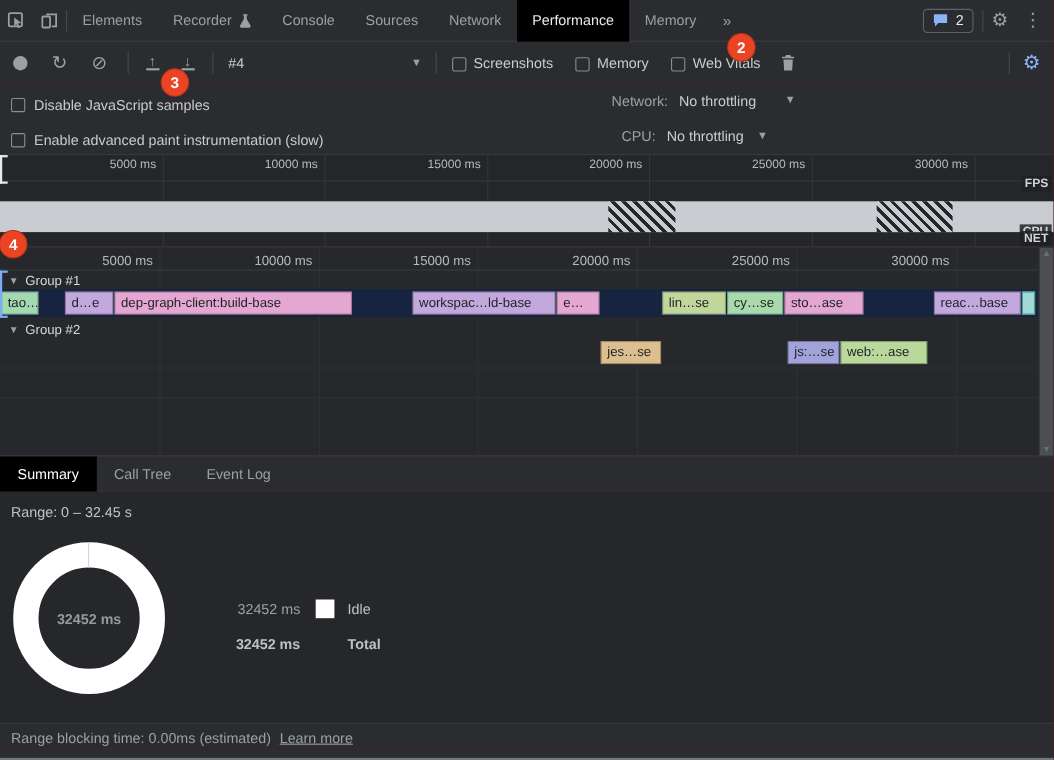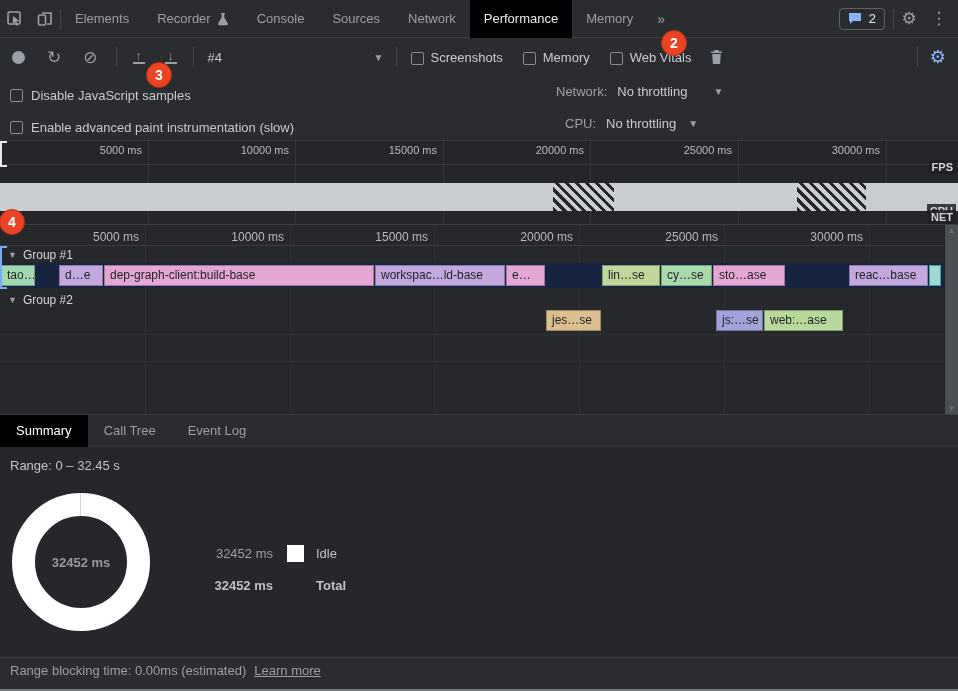--- a/index.html
+++ b/index.html
@@ -285,21 +285,21 @@
           <span class="tri">▼</span>
           <span>Group #1</span>
         </div>
         <div class="group-hdr" style="top: 66px;">
           <span class="tri">▼</span>
           <span>Group #2</span>
         </div>
         <div class="row-bg" style="top: 38px; height: 25px; background: rgb(22, 36, 64);"></div>
         <div class="bar" title="tao…se" style="left: 1px; width: 34px; top: 40px; background: rgb(163, 217, 177);">tao…se</div>
         <div class="bar" title="d…e" style="left: 59px; width: 44px; top: 40px; background: rgb(195, 168, 221);">d…e</div>
-        <div class="bar" title="dep-graph-client:build-base" style="left: 104px; width: 270px; top: 40px; background: rgb(227, 167, 209);">dep-graph-client:build-base</div>
+        <div class="bar" title="dep-graph-client:build-base" style="left: 104px; width: 216px; top: 40px; background: rgb(227, 167, 209);">dep-graph-client:build-base</div>
         <div class="bar" title="workspac…ld-base" style="left: 375px; width: 130px; top: 40px; background: rgb(195, 168, 221);">workspac…ld-base</div>
         <div class="bar" title="e…" style="left: 506px; width: 39px; top: 40px; background: rgb(227, 167, 209);">e…</div>
         <div class="bar" title="lin…se" style="left: 602px; width: 58px; top: 40px; background: rgb(192, 214, 155);">lin…se</div>
         <div class="bar" title="cy…se" style="left: 661px; width: 51px; top: 40px; background: rgb(169, 218, 171);">cy…se</div>
         <div class="bar" title="sto…ase" style="left: 713px; width: 72px; top: 40px; background: rgb(227, 167, 209);">sto…ase</div>
         <div class="bar" title="reac…base" style="left: 849px; width: 79px; top: 40px; background: rgb(195, 168, 221);">reac…base</div>
         <div class="bar" title="" style="left: 929px; width: 12px; top: 40px; background: rgb(158, 217, 211); border-color: rgb(78, 157, 151);"></div>
         <div class="bar" title="jes…se" style="left: 546px; width: 55px; top: 85px; background: rgb(220, 191, 142);">jes…se</div>
         <div class="bar" title="js:…se" style="left: 716px; width: 47px; top: 85px; background: rgb(163, 163, 220);">js:…se</div>
         <div class="bar" title="web:…ase" style="left: 764px; width: 79px; top: 85px; background: rgb(185, 217, 156);">web:…ase</div>

